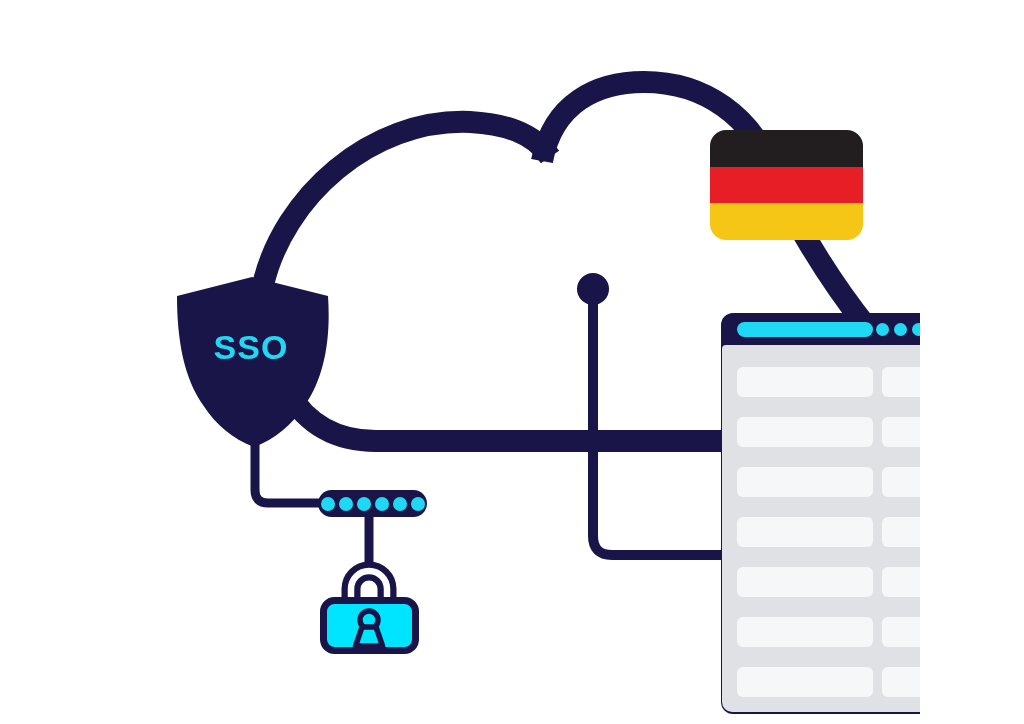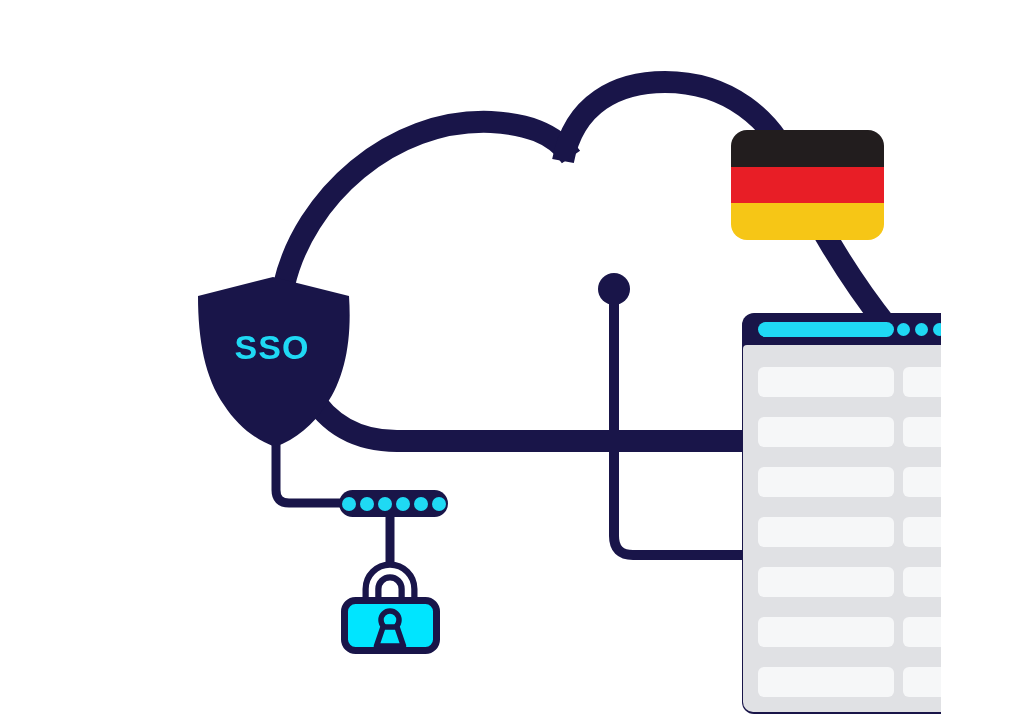--- a/index.html
+++ b/index.html
@@ -1,17 +1,17 @@
 <!DOCTYPE html>
 <html style="--background: #ffffff; --navy: #191549; --cyan: #1fd9f4; --lock-cyan: #00e5ff; --flag-black: #221d1e; --flag-red: #e81e26; --flag-gold: #f6c616; --window-gray: #e0e1e4; --row-white: #f6f7f8;"><head>
 <meta charset="utf-8">
 <style>
   html,body{margin:0;padding:0;background:#fff;}
   body{font-family:"Liberation Sans",sans-serif;}
-  .stage{position:relative;width:920px;height:724px;background:var(--background,#fff);overflow:hidden;margin-left:21px;}
+  .stage{position:relative;width:920px;height:724px;background:var(--background,#fff);overflow:hidden;}
   .stage svg{position:absolute;left:0;top:0;z-index:1;}
 
   .cloud{fill:none;stroke:var(--navy);stroke-width:22;}
   .thin{fill:none;stroke:var(--navy);}
   .shield-shape{fill:var(--navy);}
   .shield-label{fill:var(--cyan);font-family:"Liberation Sans",sans-serif;font-weight:bold;font-size:34px;letter-spacing:1px;}
   .node-dot{fill:var(--navy);}
   .shackle-outer{fill:none;stroke:var(--navy);stroke-width:19;}
   .shackle-inner{fill:none;stroke:#ffffff;stroke-width:6.5;}
   .lock-body{fill:var(--lock-cyan);stroke:var(--navy);stroke-width:7;}

